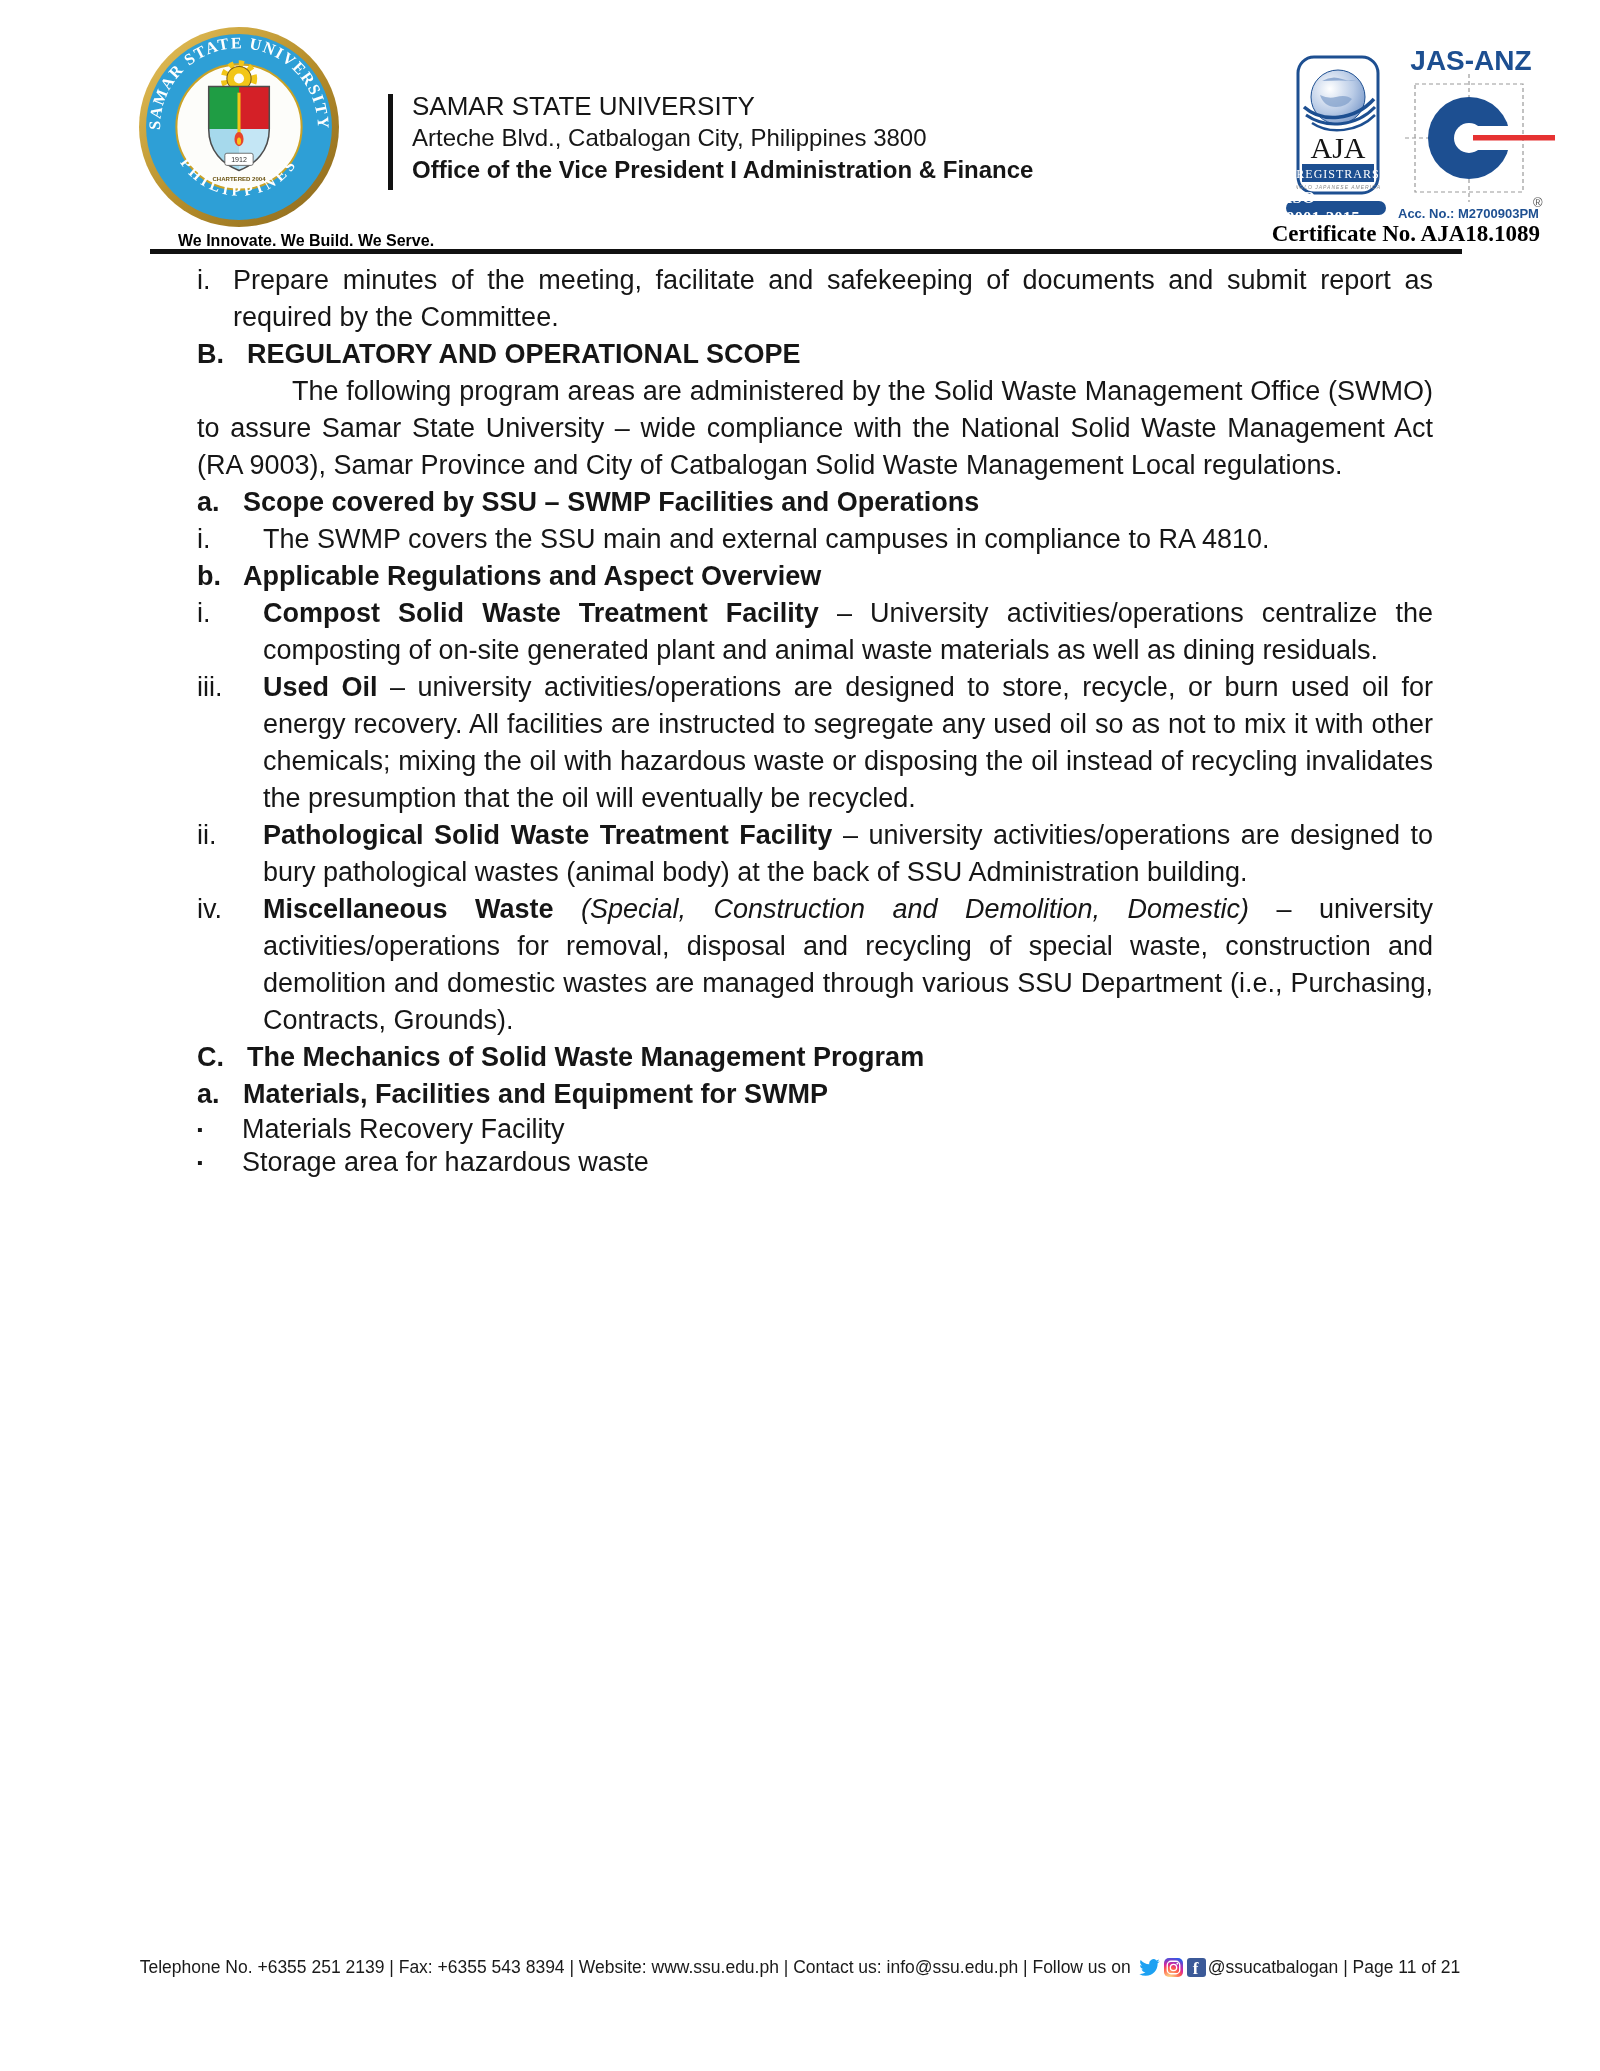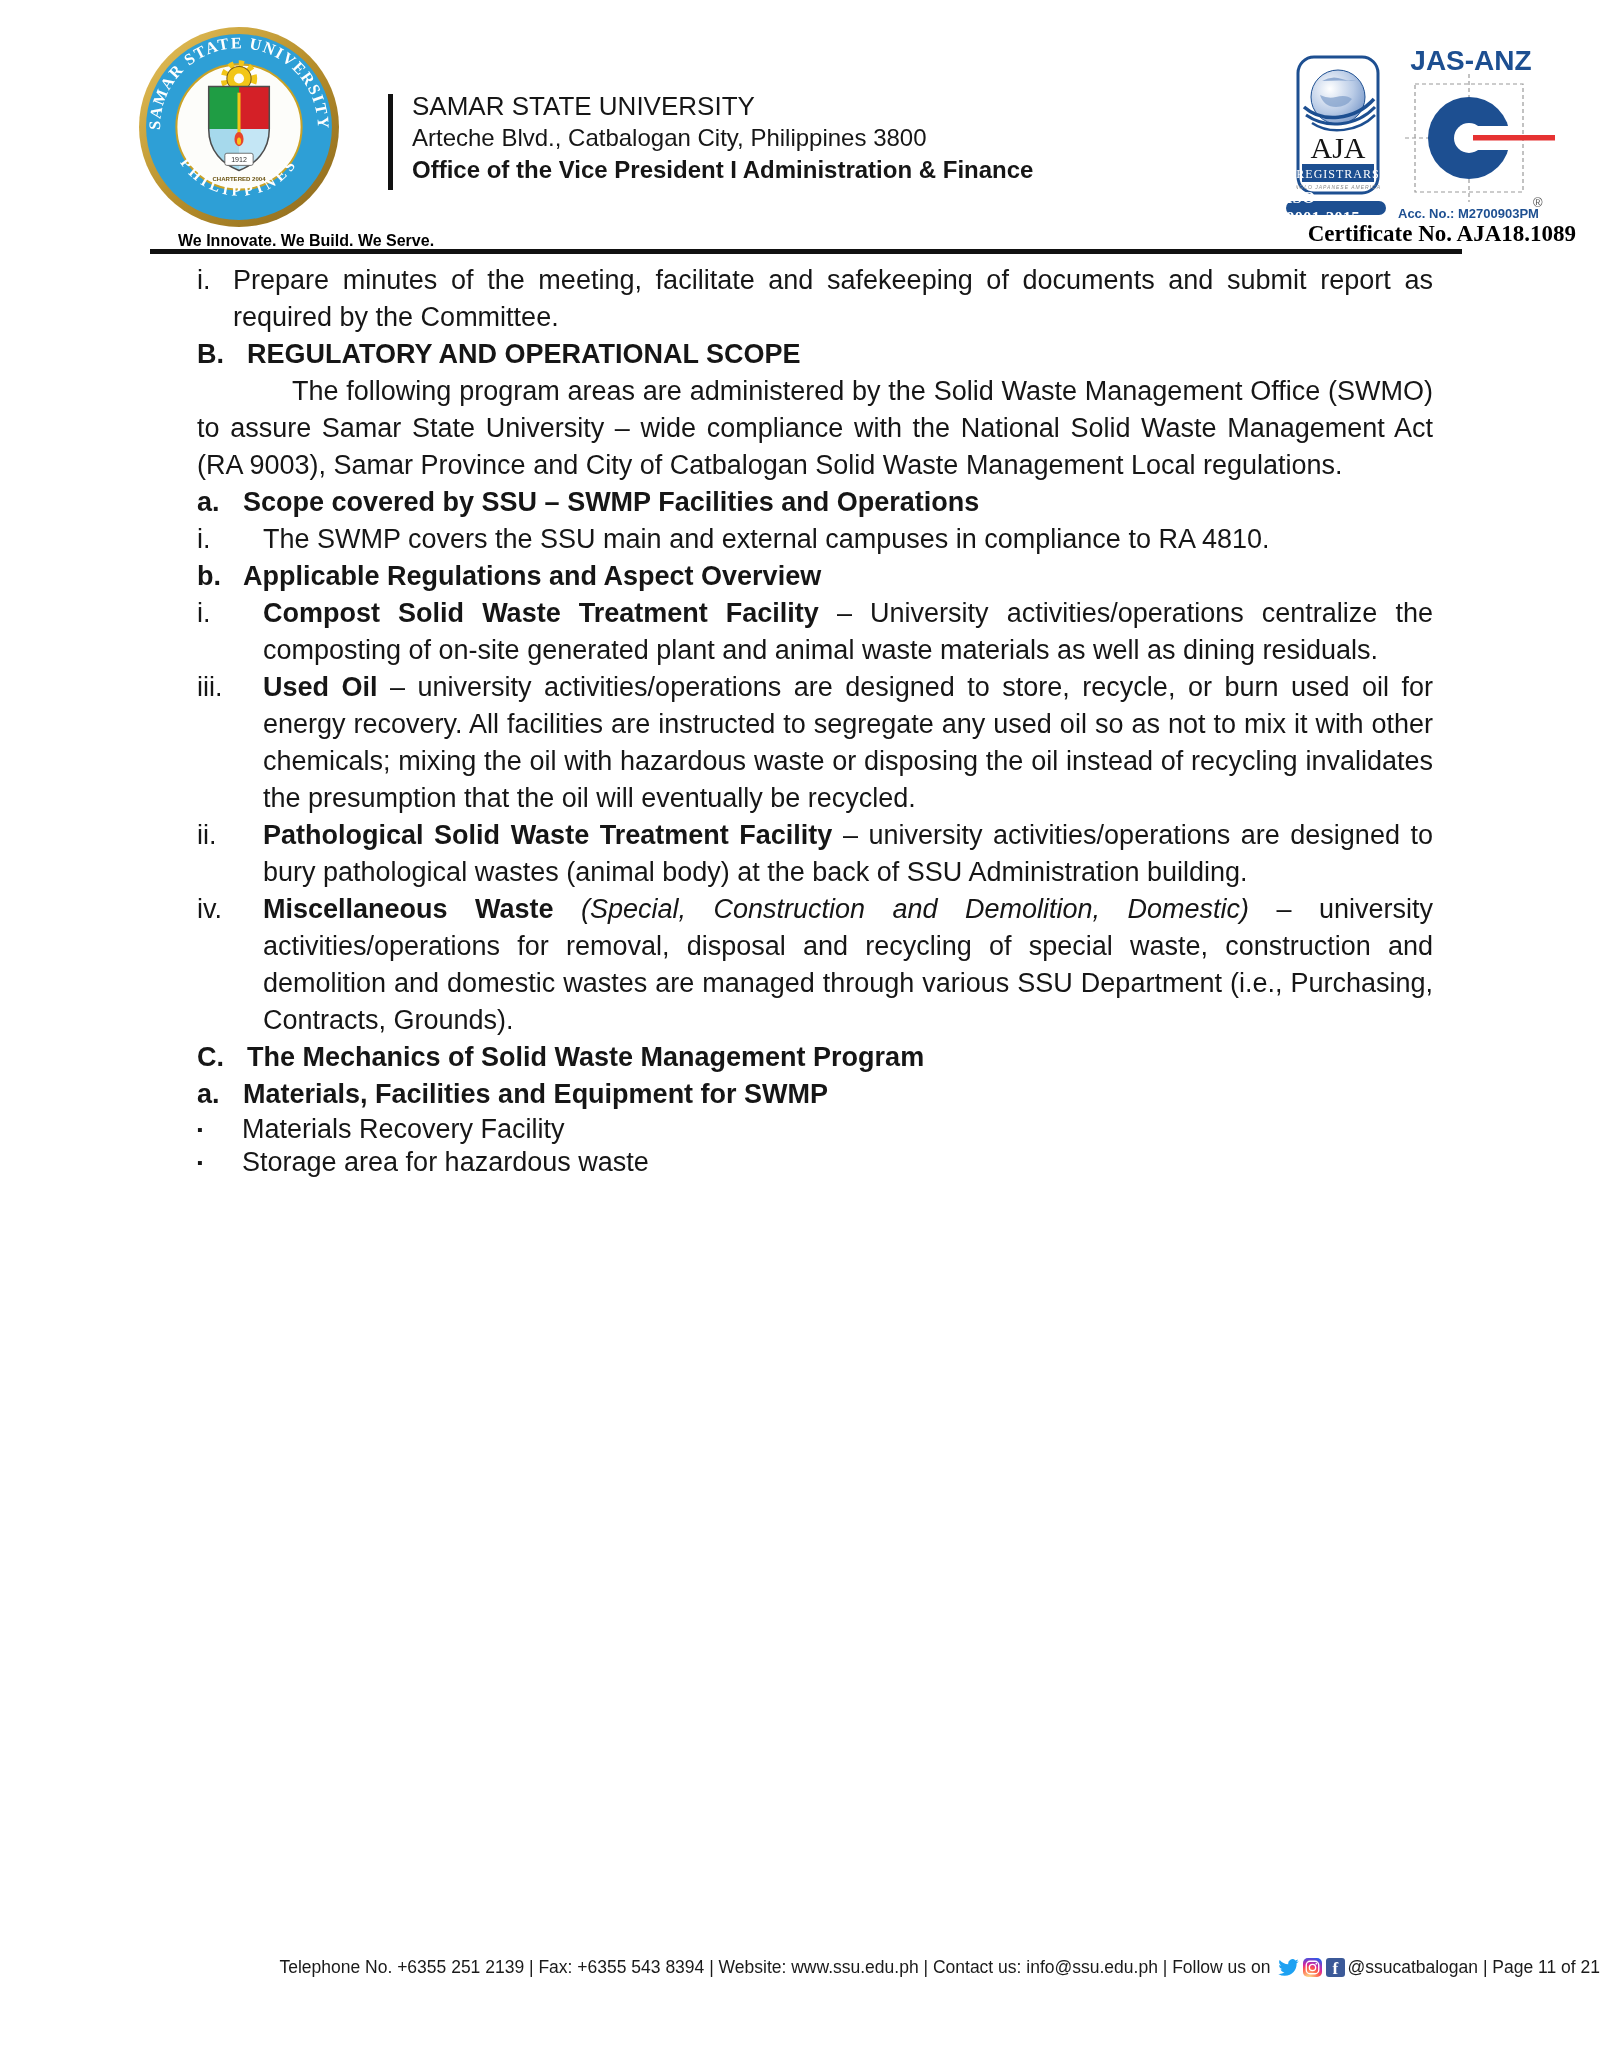--- a/index.html
+++ b/index.html
@@ -14,21 +14,21 @@
   .hdr-text .l1{font-size:26px;}
   .hdr-text .l2{font-size:24px;}
   .hdr-text .l3{font-size:24px;font-weight:bold;}
 
   .aja-logo{position:absolute;left:1296px;top:55px;width:84px;height:150px;}
   .iso-badge{position:absolute;left:1286px;top:201px;width:100px;height:14px;background:#1d4f91;
              border-radius:8px;color:#fff;font-family:"Liberation Serif",serif;font-weight:bold;
              font-size:17px;display:flex;align-items:center;justify-content:center;}
   .jasanz{position:absolute;left:1393px;top:44px;width:165px;height:168px;}
   .accno{position:absolute;left:1398px;top:206px;font-size:13px;font-weight:bold;color:#1d4f91;white-space:nowrap;}
-  .certline{position:absolute;left:1276px;top:221px;width:300px;text-align:right;
+  .certline{position:absolute;left:1240px;top:221px;width:300px;text-align:right;
             font-family:"Liberation Serif",serif;font-weight:bold;font-size:23px;color:#000;}
   .separator{position:absolute;left:150px;top:249px;width:1312px;height:5px;background:#111;}
 
   
   .doc{position:absolute;left:197px;top:262px;width:1236px;font-size:27px;line-height:37px;}
   .doc p,.doc div{margin:0;}
   .li{display:flex;}
   .li .lbl{flex:0 0 36px;}
   .li .lbl-wide{flex:0 0 66px;}
   .li .txt{flex:1;text-align:justify;}
@@ -43,21 +43,21 @@
   .mt{margin-top:34px;}
   .mt-lg{margin-top:40px;}
   .para{text-indent:95px;text-align:justify;}
   .bullets{margin-left:185px;margin-top:34px;line-height:33px;}
   .bullet-row{display:flex;}
   .bullet-row .bch{flex:0 0 45px;font-size:16px;line-height:33px;}
   .b-lead{font-weight:bold;}
 
   
   .footer{position:absolute;left:0;top:1957px;width:1600px;display:flex;align-items:center;
-          justify-content:flex-end;font-size:17.5px;color:#1a1a1a;white-space:nowrap;}
+          justify-content:center;font-size:17.5px;color:#1a1a1a;white-space:nowrap;}
   .footer .sp{width:6px;}
   .icon-box{display:inline-flex;align-items:center;margin:0 2px;}
   .ig-icon{width:19px;height:19px;border-radius:5px;
            background:radial-gradient(circle at 30% 110%, #fdf497 0%, #fd5949 45%, #d6249f 60%, #285AEB 90%);
            display:flex;align-items:center;justify-content:center;}
   .fb-icon{width:19px;height:19px;border-radius:3px;background:#3b5998;position:relative;overflow:hidden;}
   .fb-icon span{position:absolute;left:6px;top:0px;color:#fff;font-family:"Liberation Serif",serif;
                 font-weight:bold;font-size:17px;line-height:21px;}
 </style>
 </head>

